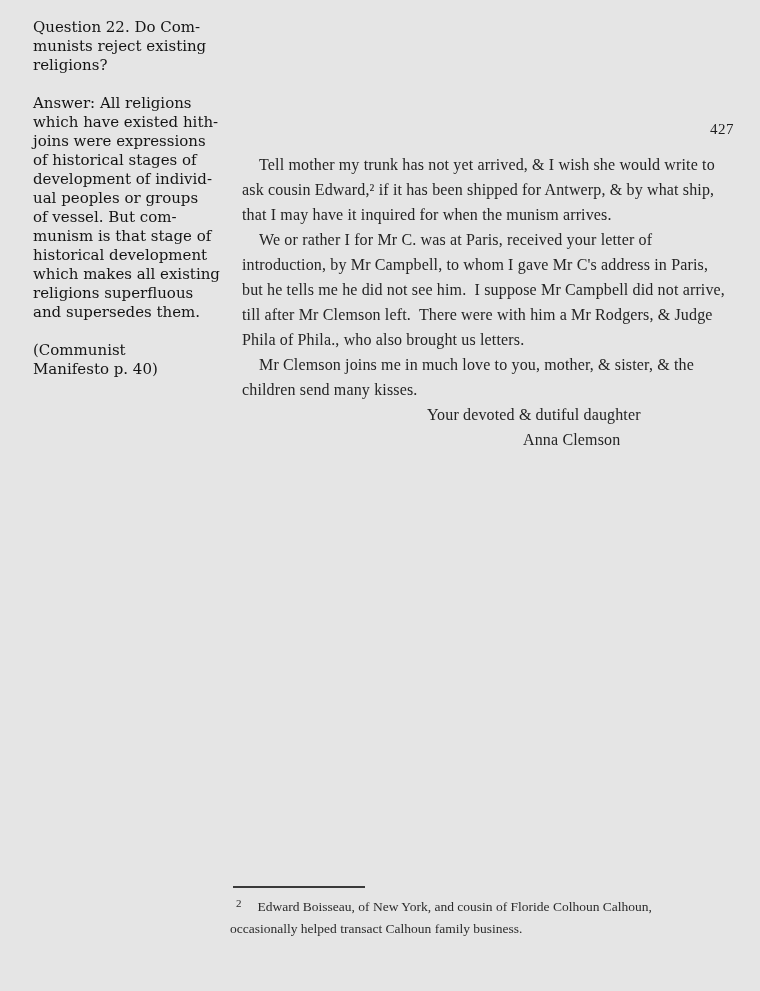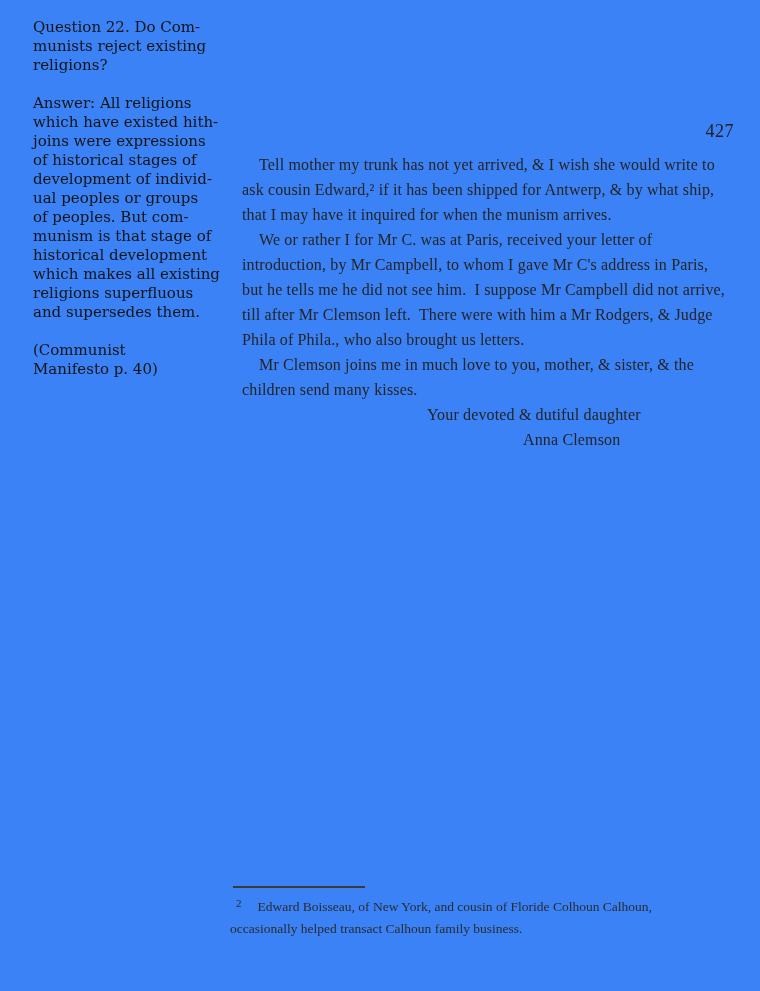--- a/index.html
+++ b/index.html
@@ -1,20 +1,20 @@
 <!DOCTYPE html>
 <html><head>
 <meta charset="utf-8">
 <style>
   html, body { margin: 0; padding: 0; background: #ffffff; }
   .page {
     position: relative;
     width: 760px;
     height: 991px;
-    background: #3b82f6;
+    background: #e5e5e5;
     overflow: hidden;
     font-family: "Liberation Serif", serif;
   }
 
   
   .margin-note {
     position: absolute;
     left: 33px;
     top: 18px;
     width: 195px;
@@ -25,21 +25,21 @@
   }
   .mn-para + .mn-para { margin-top: 19px; }
   .mn-line { white-space: pre; }
 
   
   .page-number {
     position: absolute;
     top: 121px;
     right: 26px;
     font-family: "Liberation Serif", serif;
-    font-size: 18px;
+    font-size: 15px;
     letter-spacing: 0.5px;
     color: #1e1e1e;
   }
 
   
   .letter {
     position: absolute;
     left: 230px;
     top: 152px;
     width: 515px;
@@ -90,21 +90,21 @@
       <div class="mn-line">munists reject existing</div>
       <div class="mn-line">religions?</div>
     </div>
     <div class="mn-para">
       <div class="mn-line">Answer: All religions</div>
       <div class="mn-line">which have existed hith-</div>
       <div class="mn-line">joins were expressions</div>
       <div class="mn-line">of historical stages of</div>
       <div class="mn-line">development of individ-</div>
       <div class="mn-line">ual peoples or groups</div>
-      <div class="mn-line">of peoples. But com-</div>
+      <div class="mn-line">of vessel. But com-</div>
       <div class="mn-line">munism is that stage of</div>
       <div class="mn-line">historical development</div>
       <div class="mn-line">which makes all existing</div>
       <div class="mn-line">religions superfluous</div>
       <div class="mn-line">and supersedes them.</div>
     </div>
     <div class="mn-para">
       <div class="mn-line">(Communist</div>
       <div class="mn-line">Manifesto p. 40)</div>
     </div>

